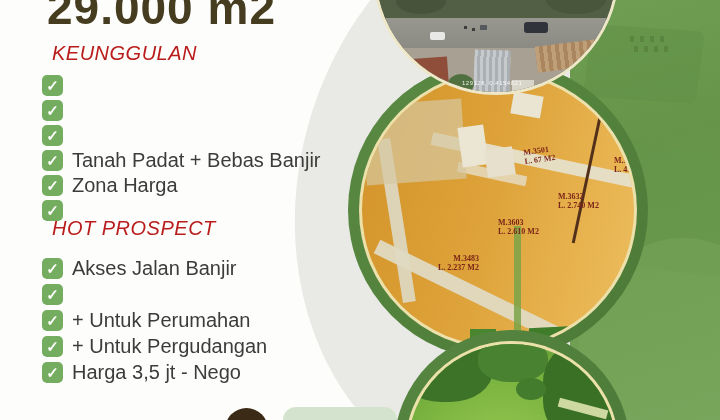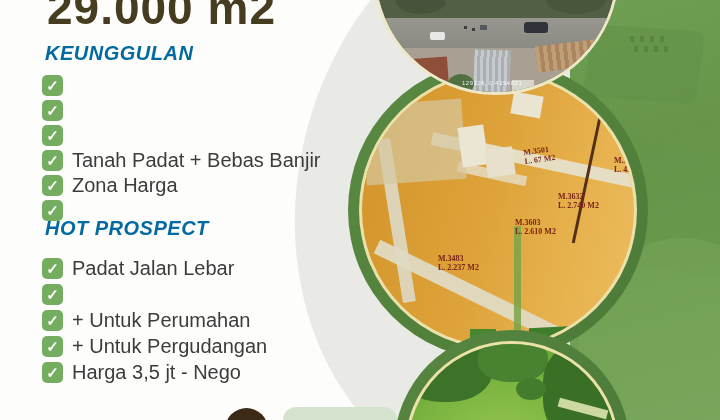--- a/index.html
+++ b/index.html
@@ -47,22 +47,22 @@
   .map-green{background:#3f7d2b;}
   #mg1{left:168px;top:252px;width:88px;height:46px;transform:rotate(-3deg);}
   #mg2{left:152px;top:152px;width:7px;height:105px;background:#7aa348;opacity:.85;}
   #mg3{left:108px;top:255px;width:26px;height:22px;background:#4a8530;}
   #mg4{left:240px;top:228px;width:40px;height:34px;background:#447f2e;}
   #mg5{left:0px;top:40px;width:16px;height:20px;background:#5e8f3c;opacity:.7;}
   .parcel-label{position:absolute;display:flex;flex-direction:column;
     color:#7b2418;font-family:"Liberation Serif",serif;font-size:8px;line-height:9px;font-weight:bold;white-space:nowrap;}
   #p0{left:162px;top:72px;transform:rotate(-8deg);}
   #p1{left:196px;top:118px;}
-  #p2{left:136px;top:144px;margin-left:17px;}
-  #p3{left:76px;top:180px;}
+  #p2{left:136px;top:144px;}
+  #p3{left:76px;top:180px;text-align:right;}
   #p4{left:252px;top:82px;}
 
   
   #road-circle{left:373px;top:-151px;width:246px;height:246px;background:#efe8c8;}
   #road-photo{inset:3px;background:#6e7a63;}
   #rp-trees{left:0;top:130px;width:240px;height:38px;background:#535f45;}
   #rp-tb1{left:20px;top:136px;width:50px;height:26px;background:#47543b;border-radius:50%;}
   #rp-tb2{left:170px;top:134px;width:60px;height:28px;background:#49563c;border-radius:50%;}
   #rp-road{left:0;top:166px;width:240px;height:30px;background:linear-gradient(#97978f,#8b8b84);}
   #rp-veh1{left:148px;top:170px;width:24px;height:11px;background:#30343a;border-radius:3px;}
@@ -94,21 +94,21 @@
   #fpath{left:150px;top:60px;width:50px;height:9px;background:#cdd9a0;transform:rotate(15deg);}
 
   
   #watermark{position:absolute;left:225px;top:184px;font-size:46px;font-weight:bold;
     letter-spacing:2px;color:rgba(255,255,255,.5);z-index:40;}
 
   
   .txt{position:absolute;z-index:30;}
   #title{left:47px;top:-15px;font-size:46px;line-height:47px;font-weight:bold;
     color:#463c20;letter-spacing:1px;}
-  .section-heading{font-size:20px;font-weight:bold;font-style:italic;color:#0369a1;letter-spacing:.5px;}
+  .section-heading{font-size:20px;font-weight:normal;font-style:italic;color:#b91c1c;letter-spacing:.5px;margin-left:7px;}
   #h-keunggulan{left:45px;top:42px;}
   #h-hotprospect{left:45px;top:217px;}
   .feature-row{position:absolute;left:42px;display:flex;align-items:center;gap:9px;height:23px;z-index:30;}
   .chk{width:21px;height:21px;background:#74ad5f;border-radius:5px;color:#ffffff;
     font-size:15px;font-weight:bold;display:flex;align-items:center;justify-content:center;flex:0 0 21px;}
   .feature-text{font-size:20px;color:#3c3c3c;white-space:nowrap;}
   #r0{top:74px;} #r1{top:99px;} #r2{top:124px;} #r3{top:149px;} #r4{top:174px;} #r5{top:199px;}
   #s0{top:257px;} #s1{top:283px;} #s2{top:309px;} #s3{top:335px;} #s4{top:361px;}
 
   
@@ -230,21 +230,21 @@
     <span class="feature-text">Zona Harga</span>
   </div>
   <div class="feature-row" id="r5">
     <span class="chk">✓</span>
   </div>
 
   <div class="txt section-heading" id="h-hotprospect">HOT PROSPECT</div>
 
   <div class="feature-row" id="s0">
     <span class="chk">✓</span>
-    <span class="feature-text">Padat Jalan Lebar</span>
+    <span class="feature-text">Akses Jalan Banjir</span>
   </div>
   <div class="feature-row" id="s1">
     <span class="chk">✓</span>
   </div>
   <div class="feature-row" id="s2">
     <span class="chk">✓</span>
     <span class="feature-text">+ Untuk Perumahan</span>
   </div>
   <div class="feature-row" id="s3">
     <span class="chk">✓</span>

